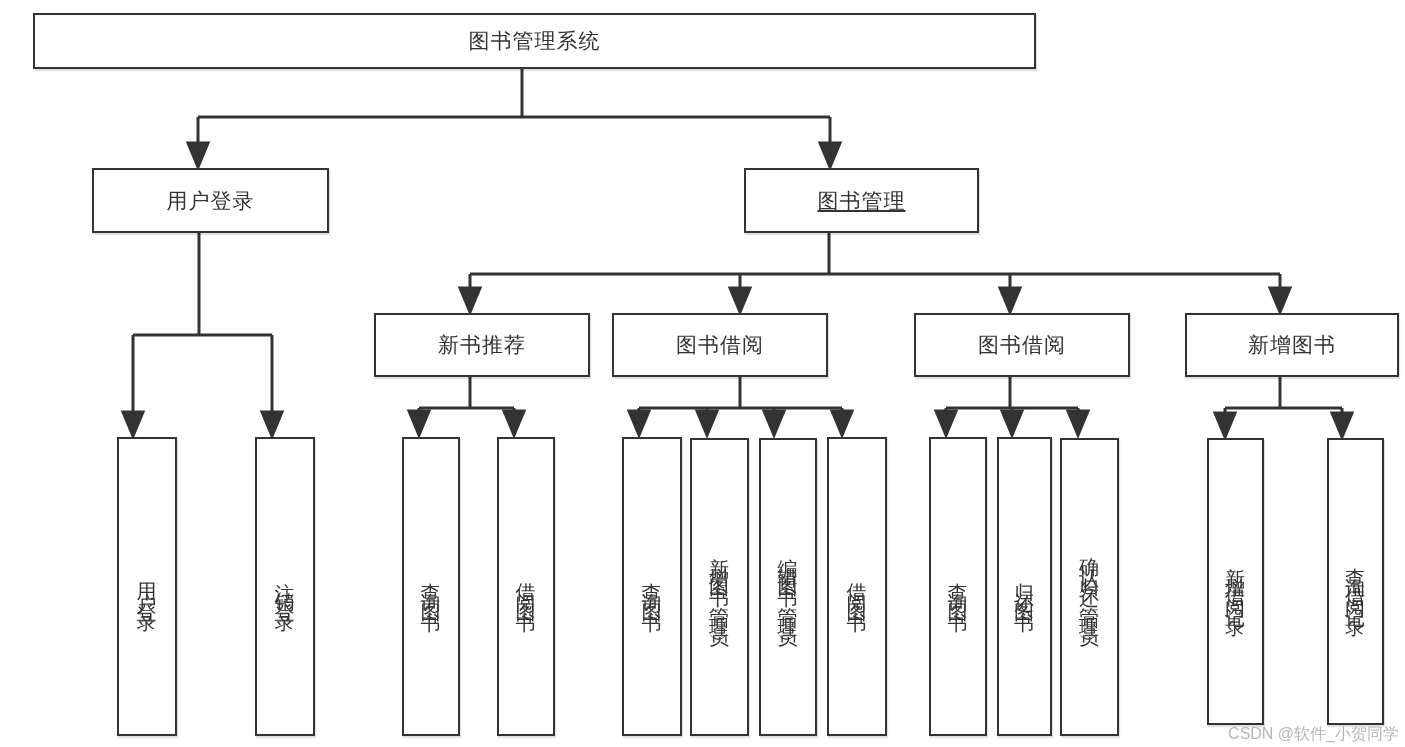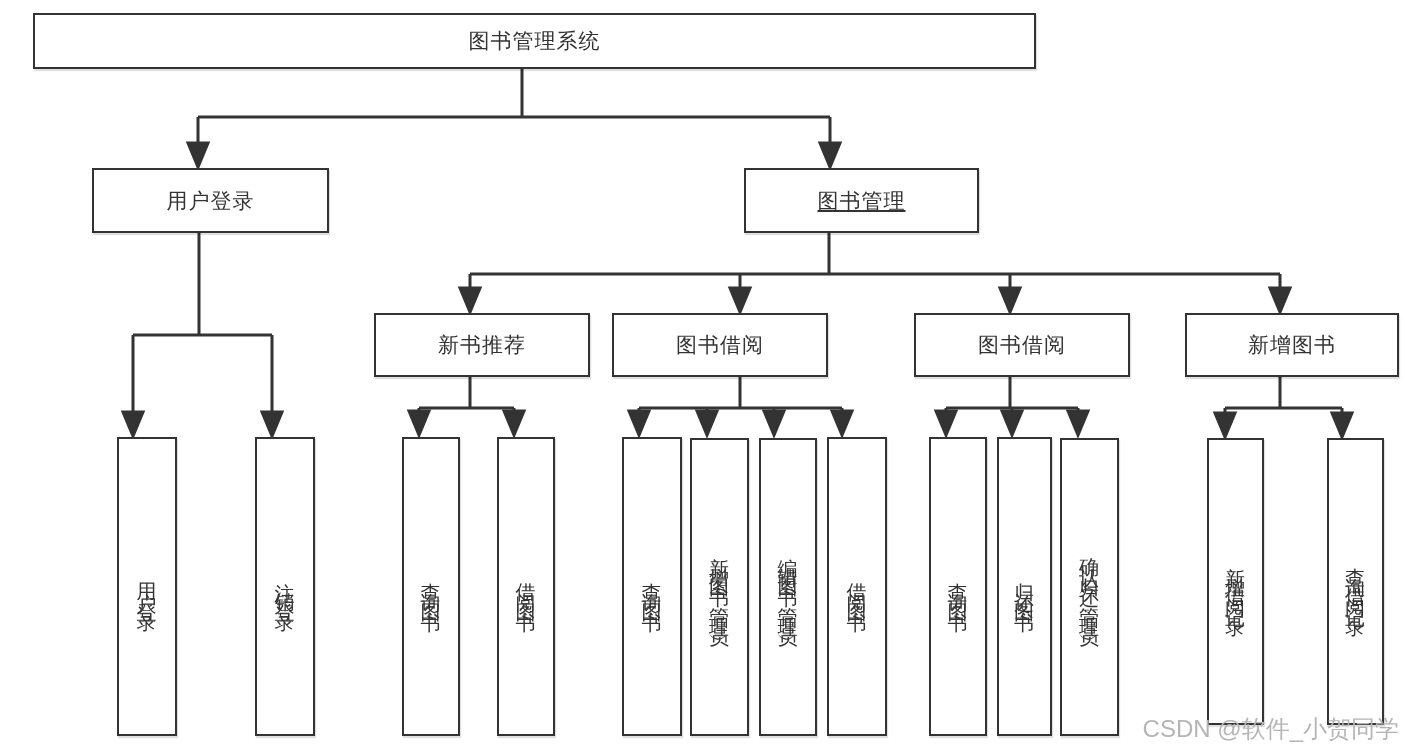--- a/index.html
+++ b/index.html
@@ -68,21 +68,21 @@
   #leaf-borrow-4   { left: 815px; top: 437px; width: 60px; height: 299px; }
   #leaf-current-1  { left: 917px; top: 437px; width: 58px; height: 299px; }
   #leaf-current-2  { left: 985px; top: 437px; width: 55px; height: 299px; }
   #leaf-current-3  { left: 1048px;top: 438px; width: 59px; height: 298px; }
   #leaf-record-1   { left: 1195px;top: 438px; width: 57px; height: 287px; }
   #leaf-record-2   { left: 1315px;top: 438px; width: 57px; height: 287px; }
   .watermark {
     position: absolute;
     right: 6px;
     bottom: 2px;
-    font-size: 24px;
+    font-size: 16px;
     color: #b5b5b5;
     z-index: 3;
     white-space: nowrap;
   }
 </style>
 </head>
 <body>
 
 <div class="canvas">
 

